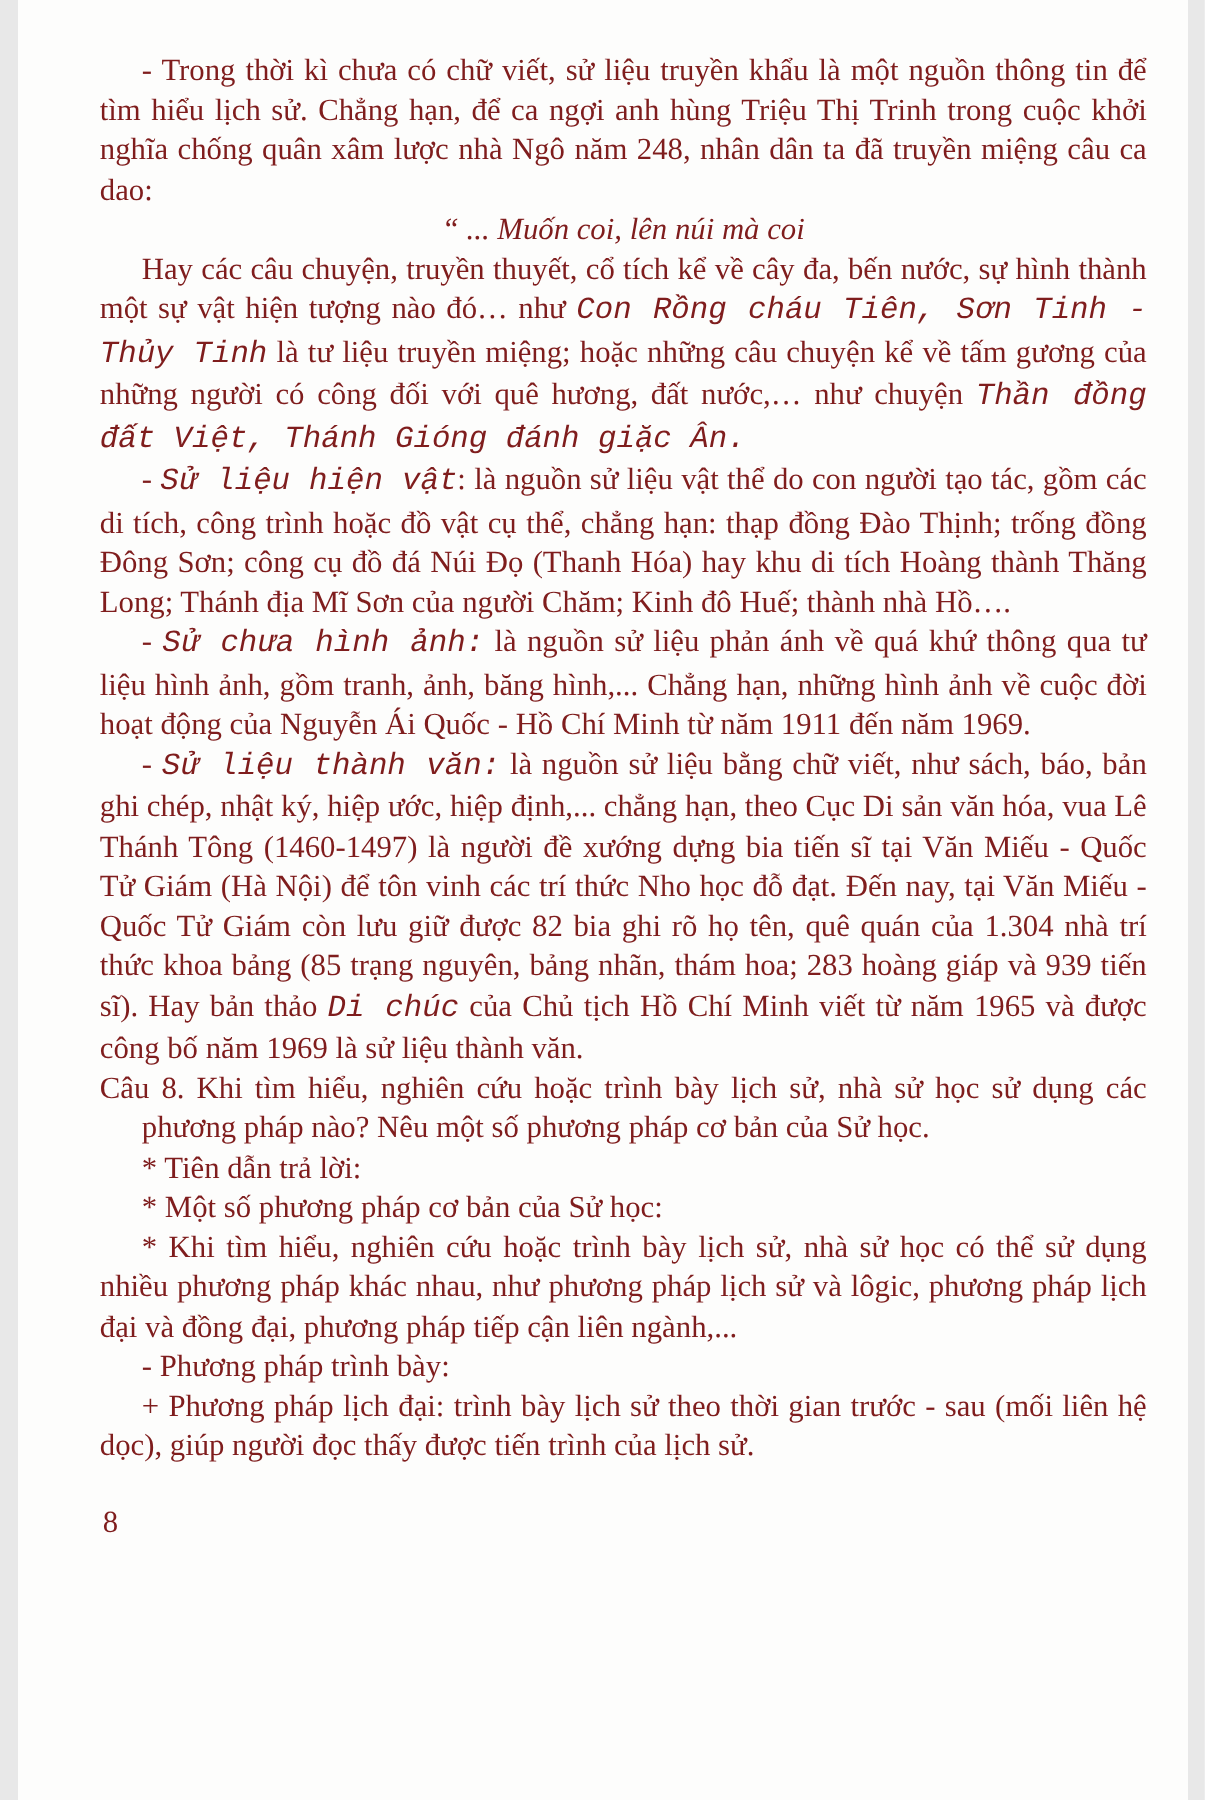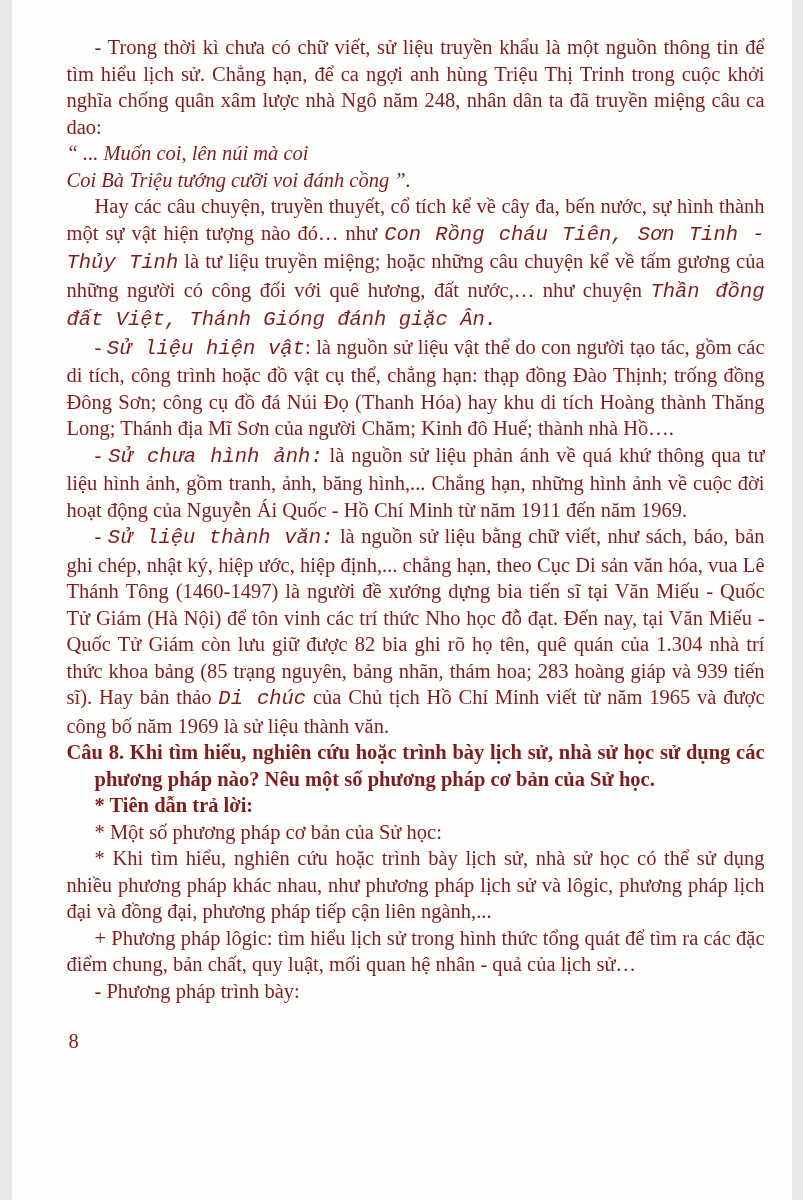--- a/index.html
+++ b/index.html
@@ -11,63 +11,62 @@
     background: #fdfdfc;
     box-sizing: border-box;
     padding: 34px 27px 0 55px;
     font-family: "Liberation Serif", "DejaVu Serif", serif;
     font-size: 20.5px;
     line-height: 26.5px;
     color: #7f1d1d;
     overflow: hidden;
   }
   .para { text-align: justify; text-indent: 28px; margin: 0; }
-  .quote { font-style: italic; text-indent: 0; margin: 0; }
+  .quote { text-align: center; font-style: italic; text-indent: 0; margin: 0; }
   .heading {
     font-weight: bold;
     text-align: justify;
     padding-left: 28px;
     text-indent: -28px;
     margin: 0;
   }
-  .bold { font-weight: bold; }
+  .bold { font-weight: normal; }
   .italic { font-style: italic; font-family: Liberation Mono, monospace; }
   .run { white-space: pre-wrap; }
   .page-number { margin-top: 24px; text-indent: 2px; text-align: left; }
 </style>
 </head>
 <body>
 
 <div class="page">
 
   <p class="para"><span class="run">- Trong thời kì chưa có chữ viết, sử liệu truyền khẩu là một nguồn thông tin để tìm hiểu lịch sử. Chẳng hạn, để ca ngợi anh hùng Triệu Thị Trinh trong cuộc khởi nghĩa chống quân xâm lược nhà Ngô năm 248, nhân dân ta đã truyền miệng câu ca dao:</span></p>
 
   <div class="quote">
     <div>“ ... Muốn coi, lên núi mà coi</div>
-    <div>Coi Bà Triệu tướng cưỡi voi đánh cồng ”.</div>
   </div>
 
   <p class="para"><span class="run">Hay các câu chuyện, truyền thuyết, cổ tích kể về cây đa, bến nước, sự hình thành một sự vật hiện tượng nào đó… như </span><span class="run italic">Con Rồng cháu Tiên, Sơn Tinh - Thủy Tinh</span><span class="run"> là tư liệu truyền miệng; hoặc những câu chuyện kể về tấm gương của những người có công đối với quê hương, đất nước,… như chuyện </span><span class="run italic">Thần đồng đất Việt, Thánh Gióng đánh giặc Ân.</span></p>
 
   <p class="para"><span class="run">- </span><span class="run italic">Sử liệu hiện vật</span><span class="run">: là nguồn sử liệu vật thể do con người tạo tác, gồm các di tích, công trình hoặc đồ vật cụ thể, chẳng hạn: thạp đồng Đào Thịnh; trống đồng Đông Sơn; công cụ đồ đá Núi Đọ (Thanh Hóa) hay khu di tích Hoàng thành Thăng Long; Thánh địa Mĩ Sơn của người Chăm; Kinh đô Huế; thành nhà Hồ….</span></p>
 
   <p class="para"><span class="run">- </span><span class="run italic">Sử chưa hình ảnh:</span><span class="run"> là nguồn sử liệu phản ánh về quá khứ thông qua tư liệu hình ảnh, gồm tranh, ảnh, băng hình,... Chẳng hạn, những hình ảnh về cuộc đời hoạt động của Nguyễn Ái Quốc - Hồ Chí Minh từ năm 1911 đến năm 1969.</span></p>
 
   <p class="para"><span class="run">- </span><span class="run italic">Sử liệu thành văn:</span><span class="run"> là nguồn sử liệu bằng chữ viết, như sách, báo, bản ghi chép, nhật ký, hiệp ước, hiệp định,... chẳng hạn, theo Cục Di sản văn hóa, vua Lê Thánh Tông (1460-1497) là người đề xướng dựng bia tiến sĩ tại Văn Miếu - Quốc Tử Giám (Hà Nội) để tôn vinh các trí thức Nho học đỗ đạt. Đến nay, tại Văn Miếu - Quốc Tử Giám còn lưu giữ được 82 bia ghi rõ họ tên, quê quán của 1.304 nhà trí thức khoa bảng (85 trạng nguyên, bảng nhãn, thám hoa; 283 hoàng giáp và 939 tiến sĩ). Hay bản thảo </span><span class="run italic">Di chúc</span><span class="run"> của Chủ tịch Hồ Chí Minh viết từ năm 1965 và được công bố năm 1969 là sử liệu thành văn.</span></p>
 
   <p class="heading"><span class="run bold">Câu 8. Khi tìm hiểu, nghiên cứu hoặc trình bày lịch sử, nhà sử học sử dụng các phương pháp nào? Nêu một số phương pháp cơ bản của Sử học.</span></p>
 
   <p class="para bold"><span class="run">* Tiên dẫn trả lời:</span></p>
 
   <p class="para"><span class="run">* Một số phương pháp cơ bản của Sử học:</span></p>
 
   <p class="para"><span class="run">* Khi tìm hiểu, nghiên cứu hoặc trình bày lịch sử, nhà sử học có thể sử dụng nhiều phương pháp khác nhau, như phương pháp lịch sử và lôgic, phương pháp lịch đại và đồng đại, phương pháp tiếp cận liên ngành,...</span></p>
 
 
 
-  <p class="para"><span class="run">+ Phương pháp lôgic: tìm hiểu lịch sử trong hình thức tổng quát để tìm ra các đặc điểm chung, bản chất, quy luật, mối quan hệ nhân - quả của lịch sử…</span></p>
 
   <p class="para"><span class="run">- Phương pháp trình bày:</span></p>
 
+  <p class="para"><span class="run">+ Phương pháp lịch đại: trình bày lịch sử theo thời gian trước - sau (mối liên hệ dọc), giúp người đọc thấy được tiến trình của lịch sử.</span></p>
 
   <p class="page-number">8</p>
 
 </div>
 
 </body></html>

